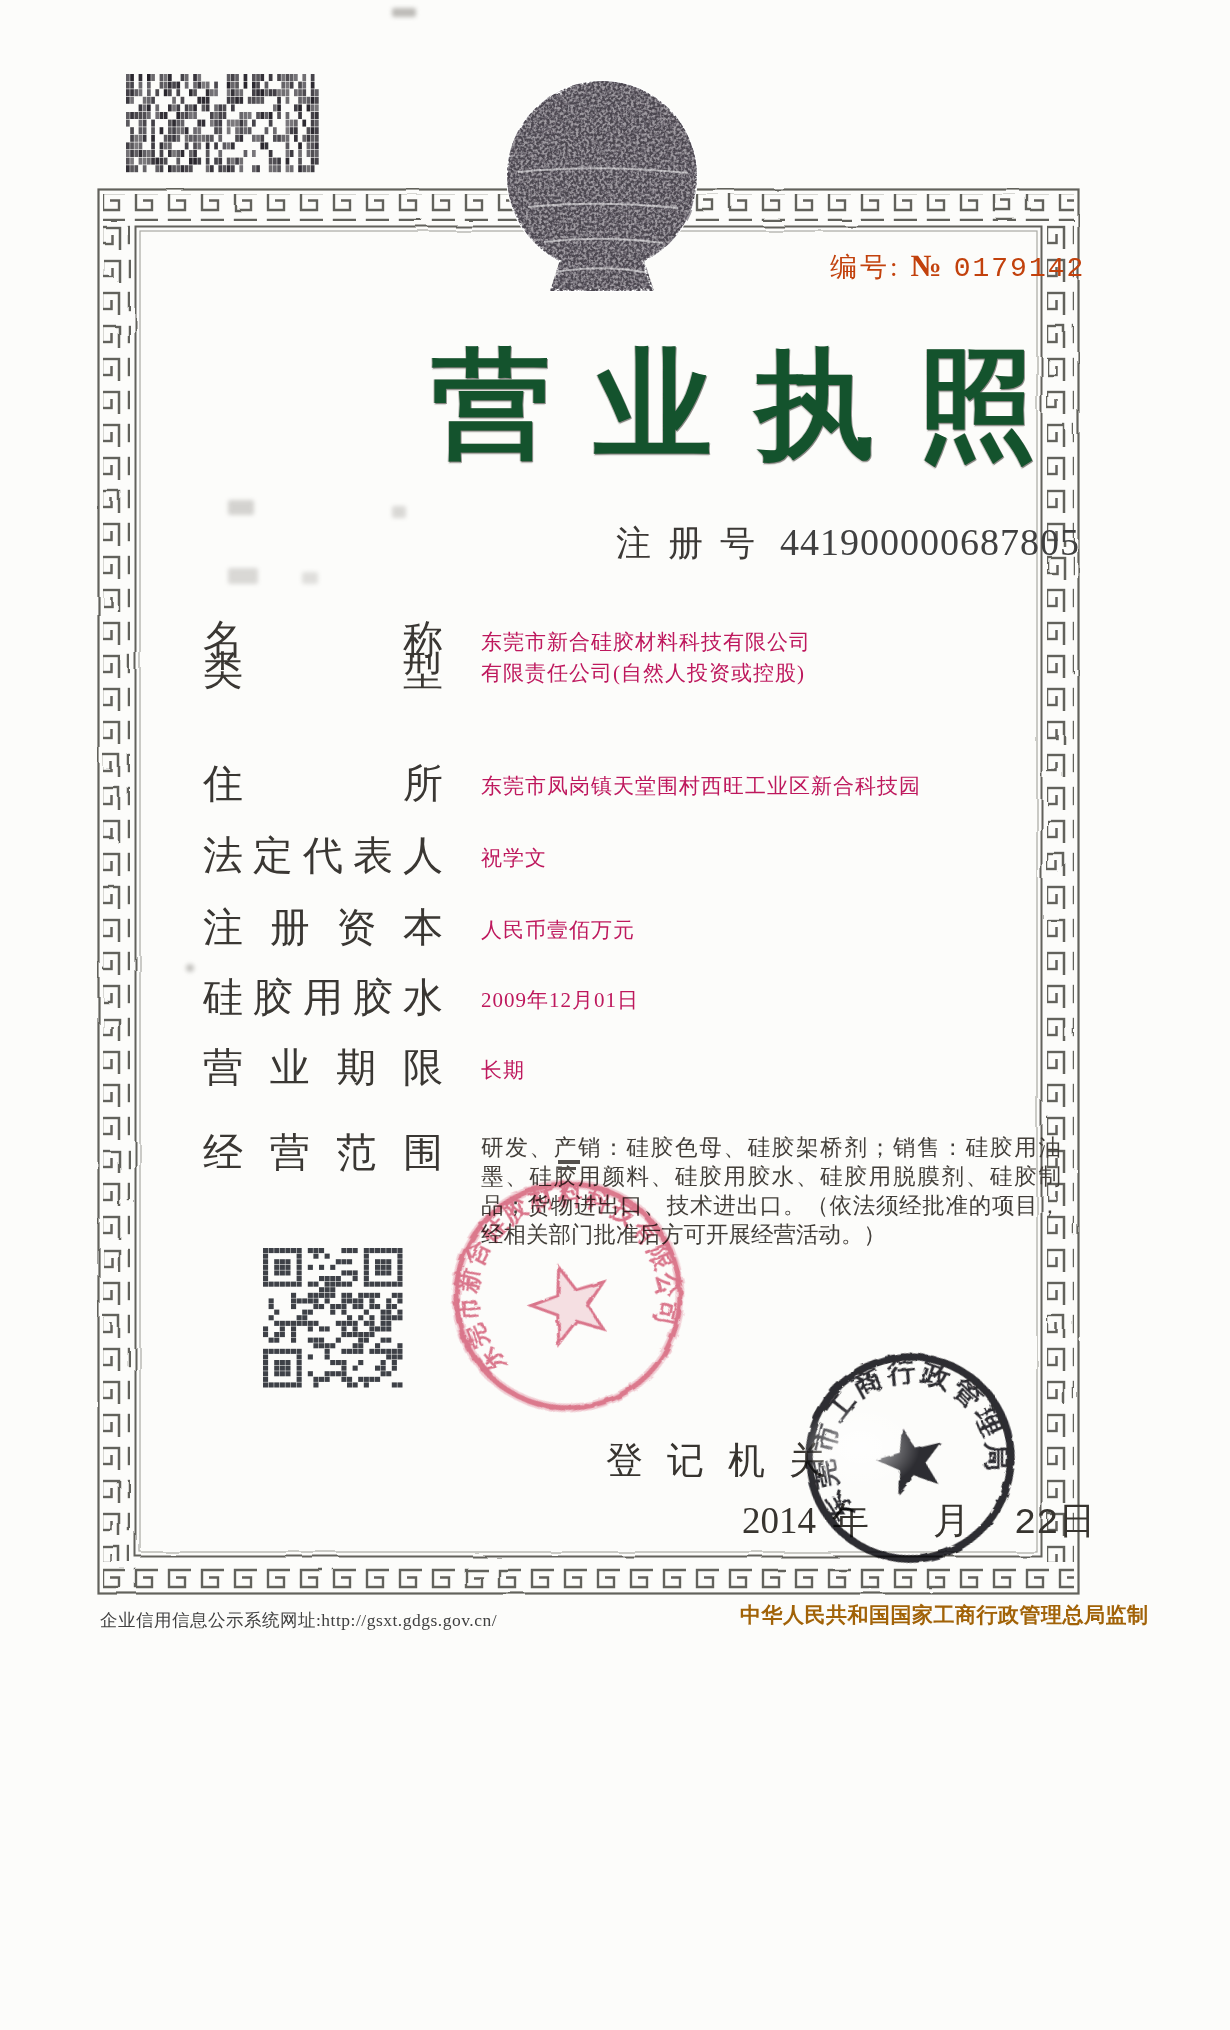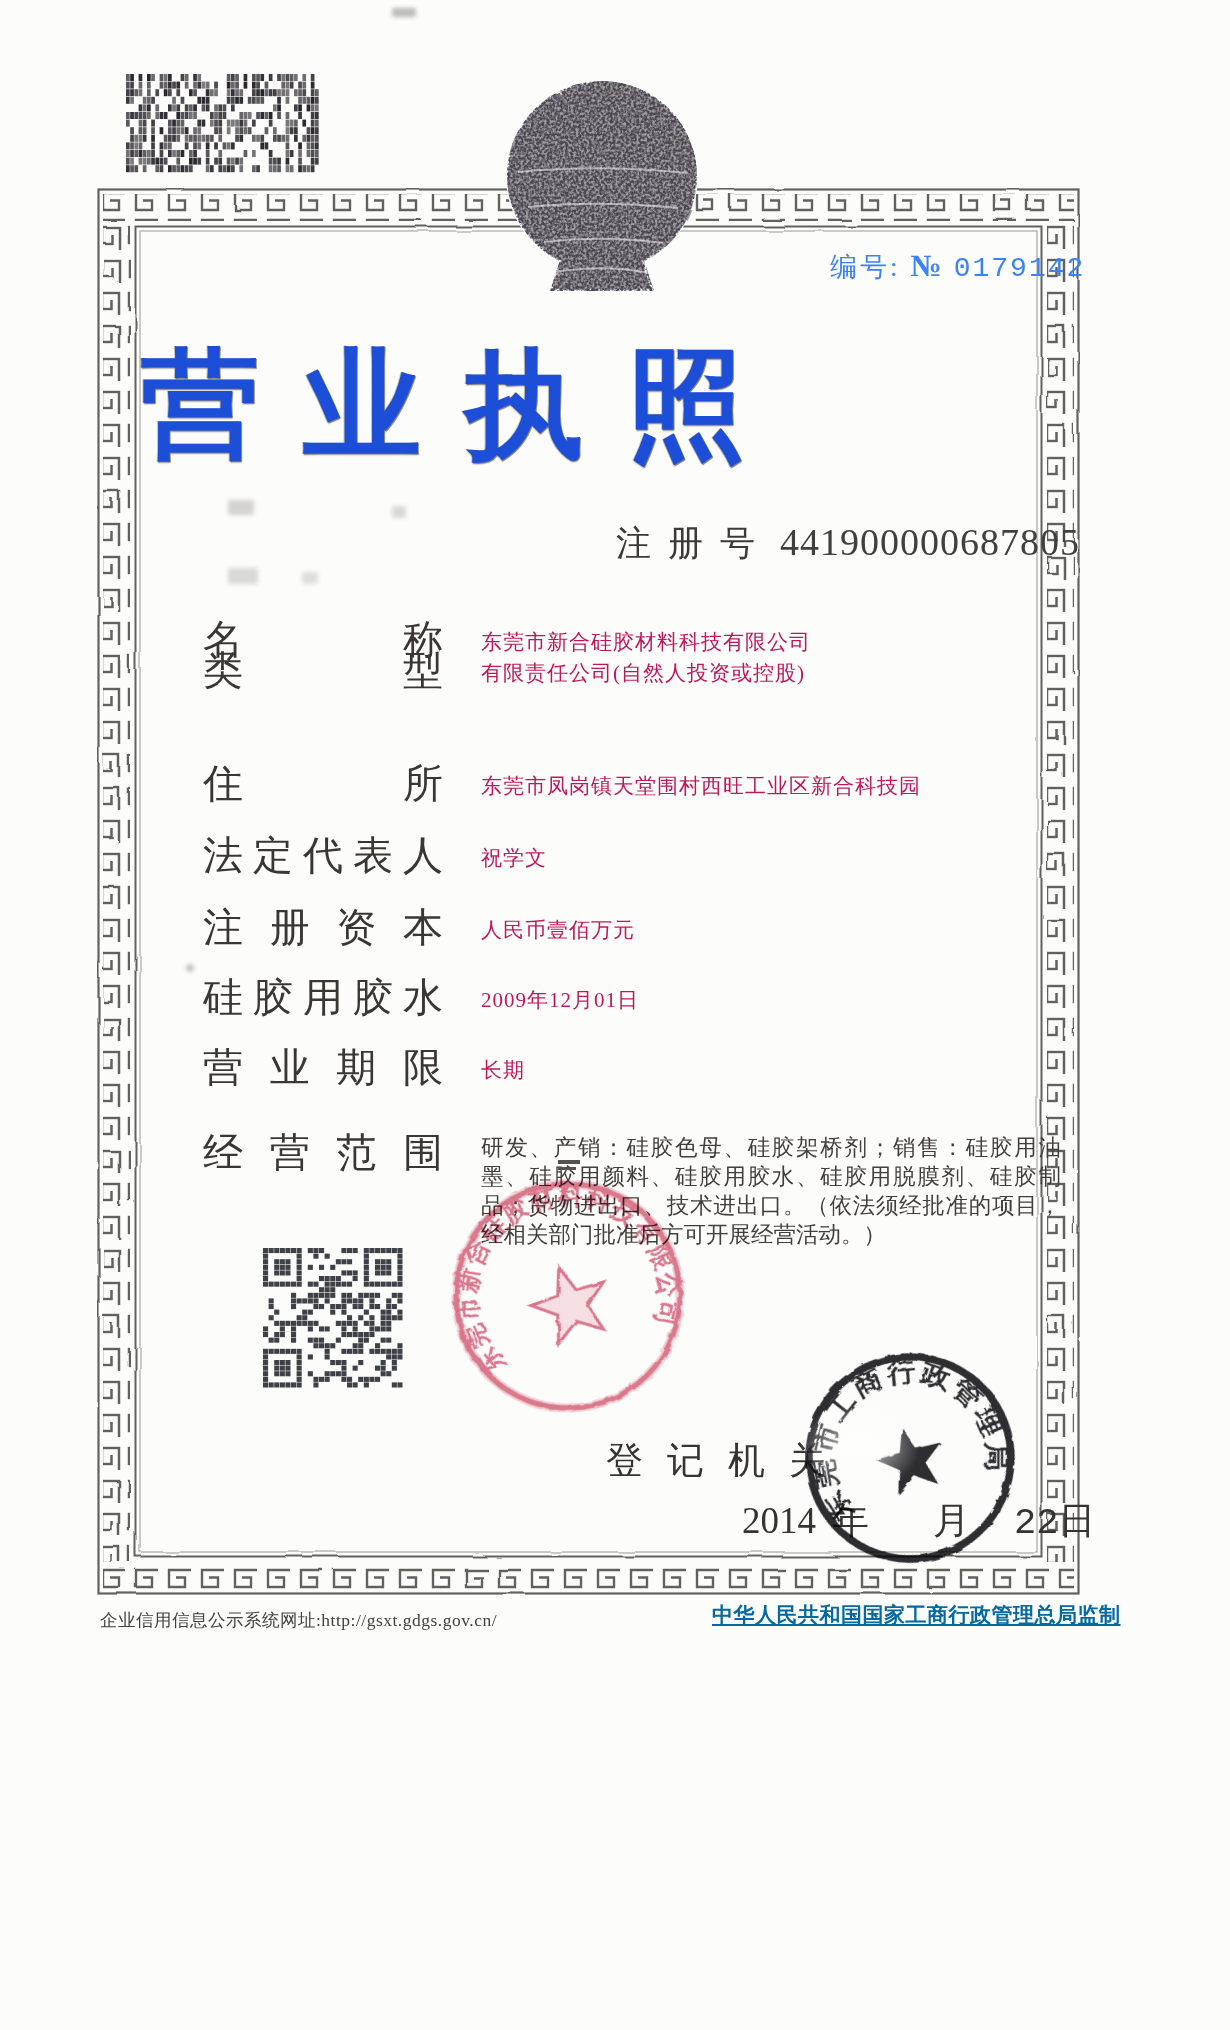--- a/index.html
+++ b/index.html
@@ -8,34 +8,34 @@
     background:#fcfcfa;
     font-family:"Liberation Serif","DejaVu Serif",serif;
     color:#3a3733;
   }
 
   
   #barcode-svg{position:absolute;left:123px;top:71px;}
   #emblem-svg{position:absolute;left:500px;top:76px;z-index:3;}
 
   
-  .serial-line{position:absolute;left:830px;top:248px;z-index:2;white-space:nowrap;color:#3b82f6;}
+  .serial-line{position:absolute;left:830px;top:248px;z-index:2;white-space:nowrap;color:#c2410c;}
   .serial-label{font-size:27px;letter-spacing:3px;}
   .numero{font-size:31px;font-weight:700;margin-left:10px;}
   .serial-num{font-size:28px;margin-left:12px;font-family:"Liberation Mono","DejaVu Sans Mono",monospace;letter-spacing:2px;}
 
   
   #frame-svg{position:absolute;left:97px;top:188px;z-index:1;opacity:.92;}
 
   
   .license-title{
     position:absolute;left:97px;top:326px;width:983px;z-index:2;
-    text-align:left;text-indent:44px;letter-spacing:44px;
+    text-align:right;text-indent:44px;letter-spacing:44px;
     font-family:"Liberation Sans","DejaVu Sans",sans-serif;
-    font-size:118px;font-weight:900;color:#1d4ed8;
+    font-size:118px;font-weight:900;color:#14532d;
     text-shadow:1px 1px 0 rgba(70,66,62,.55),-1px 0 0 rgba(100,96,90,.35),0 2px 1px rgba(90,86,80,.25);
   }
 
   
   .reg-line{position:absolute;left:616px;top:520px;z-index:2;white-space:nowrap;}
   .reg-label{font-size:35px;letter-spacing:17px;color:#3c3936;}
   .reg-num{font-size:38px;margin-left:8px;color:#404040;letter-spacing:1px;}
 
   
   .row{position:absolute;left:203px;width:880px;z-index:2;white-space:nowrap;}
@@ -60,21 +60,21 @@
   .date-line .u-year{margin-left:16px;}
   .date-line .u-month{margin-left:64px;}
   .date-line .v-day{margin-left:44px;font-family:Liberation Mono, monospace;}
   #company-seal{position:absolute;left:436px;top:1164px;z-index:5;mix-blend-mode:multiply;opacity:.88;}
   #registry-seal{position:absolute;left:790px;top:1338px;z-index:5;mix-blend-mode:multiply;opacity:.9;}
   .seal-fade{position:absolute;left:800px;top:1404px;width:120px;height:86px;z-index:6;
     background:radial-gradient(closest-side,rgba(255,255,255,.8),rgba(255,255,255,0));}
 
   
   .footer-left{position:absolute;left:100px;top:1608px;font-size:17.5px;color:#404040;letter-spacing:.5px;}
-  .footer-right{position:absolute;left:712px;top:1601px;font-size:21px;font-weight:700;color:#0369a1;letter-spacing:.5px;text-decoration:underline;}
+  .footer-right{position:absolute;left:740px;top:1601px;font-size:21px;font-weight:700;color:#a16207;letter-spacing:.5px;}
 
   
   .smudge{position:absolute;background:#8a8782;filter:blur(2px);border-radius:2px;z-index:2;}
   .dash{position:absolute;background:#55514d;filter:blur(.4px);z-index:2;}
 </style>
 </head>
 <body>
 
 <svg id="barcode-svg" width="204" height="106" viewBox="0 0 204 106">
     <g fill="#26232a">

